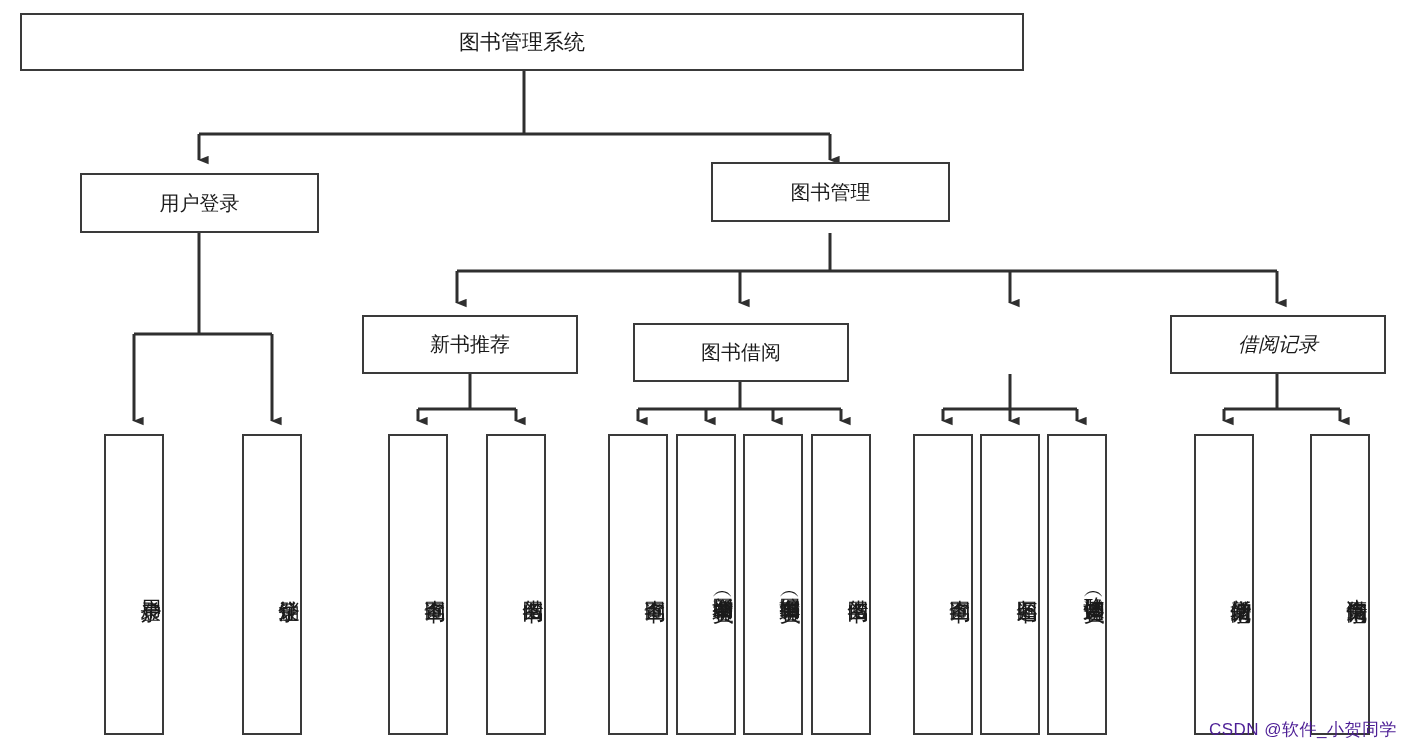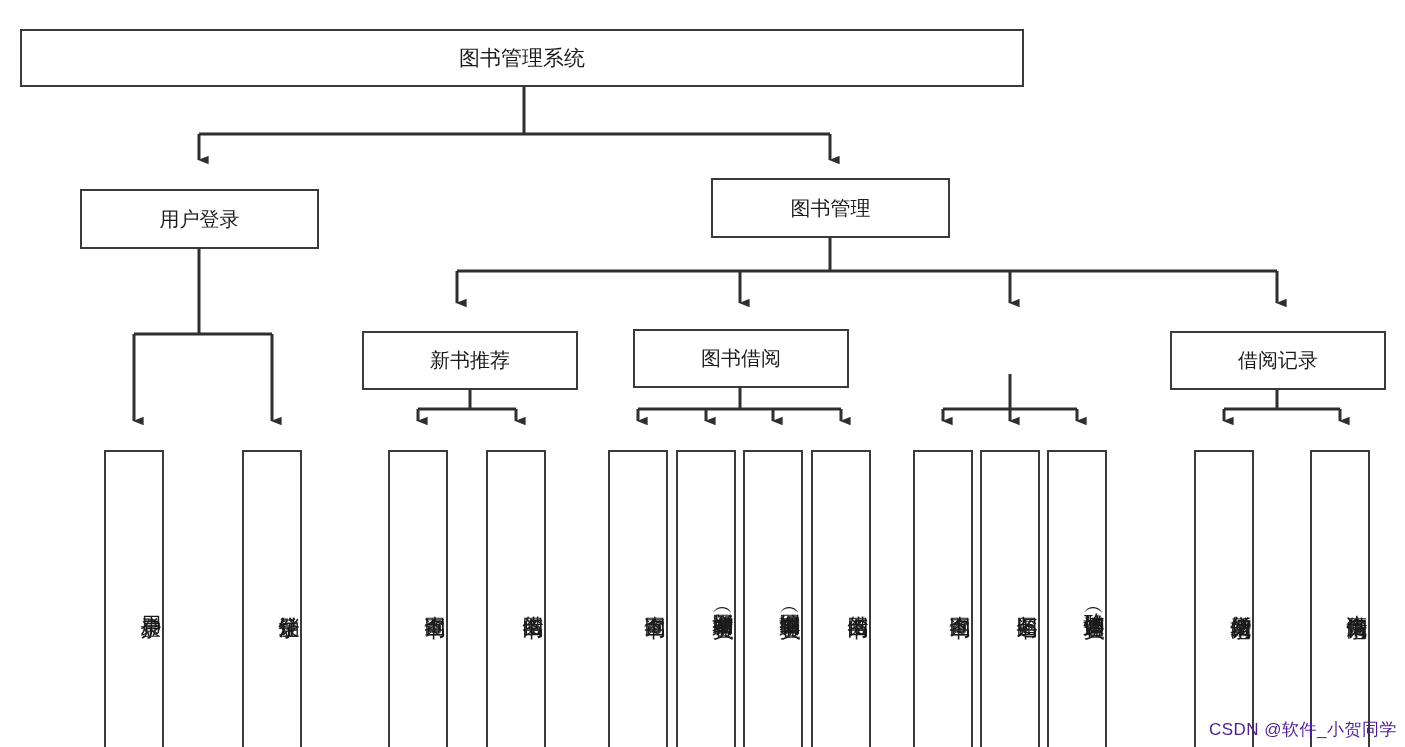--- a/index.html
+++ b/index.html
@@ -25,21 +25,20 @@
   .node {
     position: absolute;
     box-sizing: border-box;
     border: 2.5px solid #3a3a3a;
     background: #ffffff;
     color: #1b1b1b;
     display: flex;
     align-items: center;
     justify-content: center;
     text-align: center;
-    margin-top: 16px;
   }
   .node.root {
     font-size: 21px;
   }
   .node.level2 {
     font-size: 20px;
   }
   .node.leaf {
     font-size: 21px;
     writing-mode: vertical-rl;
@@ -133,24 +132,24 @@
   <div class="node level2" style="left:80px; top:173px; width:239px; height:60px;">
     <span class="label">用户登录</span>
   </div>
   <div class="node level2" style="left:711px; top:162px; width:239px; height:60px;">
     <span class="label">图书管理</span>
   </div>
 
   <div class="node level2" style="left:362px; top:315px; width:216px; height:59px;">
     <span class="label">新书推荐</span>
   </div>
-  <div class="node level2" style="left:633px; top:313px; width:216px; height:59px;">
+  <div class="node level2" style="left:633px; top:323px; width:216px; height:59px;">
     <span class="label">图书借阅</span>
   </div>
-  <div class="node level2" style="left:1170px; top:315px; width:216px; height:59px;">
+  <div class="node level2" style="left:1170px; top:315px; width:216px; height:59px;font-style:italic;">
     <span class="label">借阅记录</span>
   </div>
 
   <div class="node leaf" style="left:104px; top:434px; width:60px; height:301px;">
     <span class="label">用户登录</span>
   </div>
   <div class="node leaf" style="left:242px; top:434px; width:60px; height:301px;">
     <span class="label">注销登录</span>
   </div>
 

